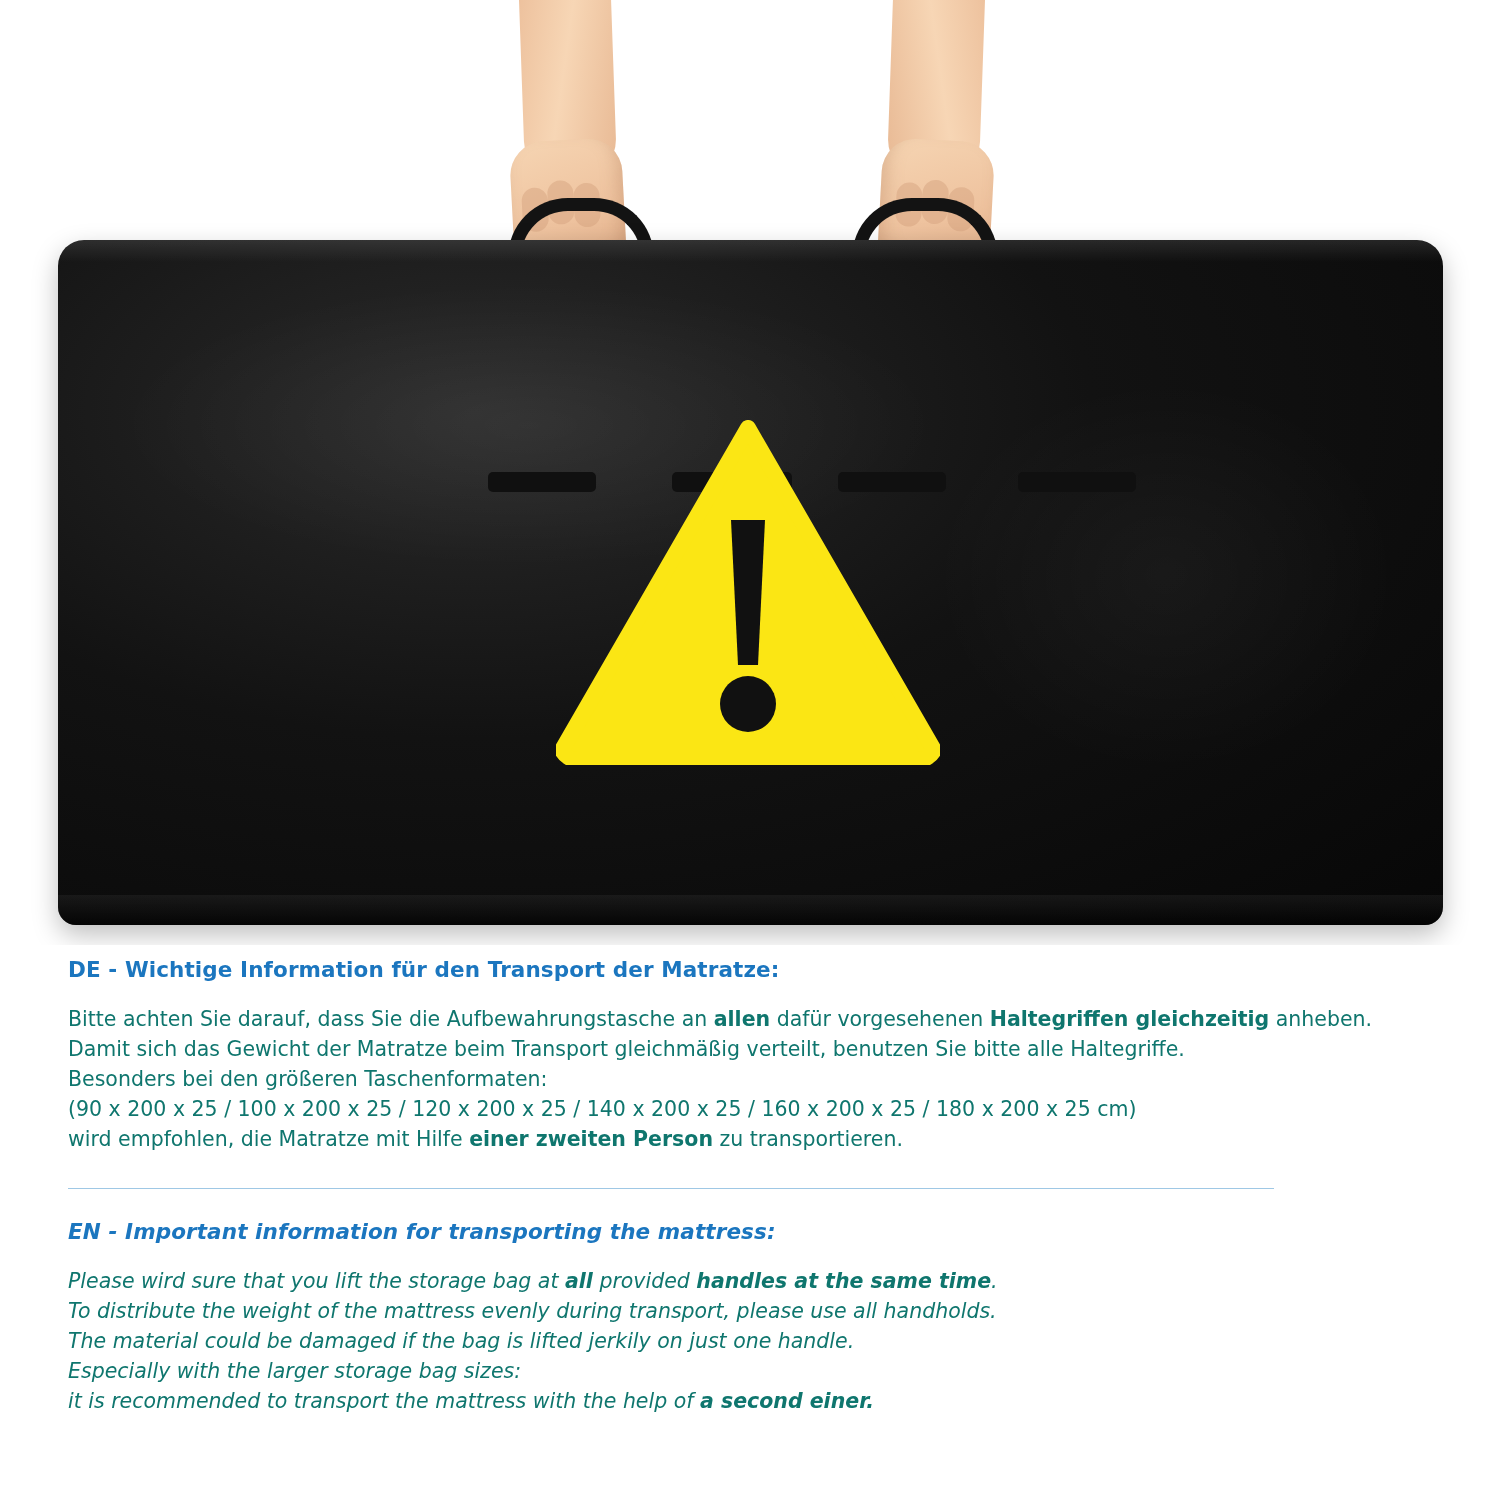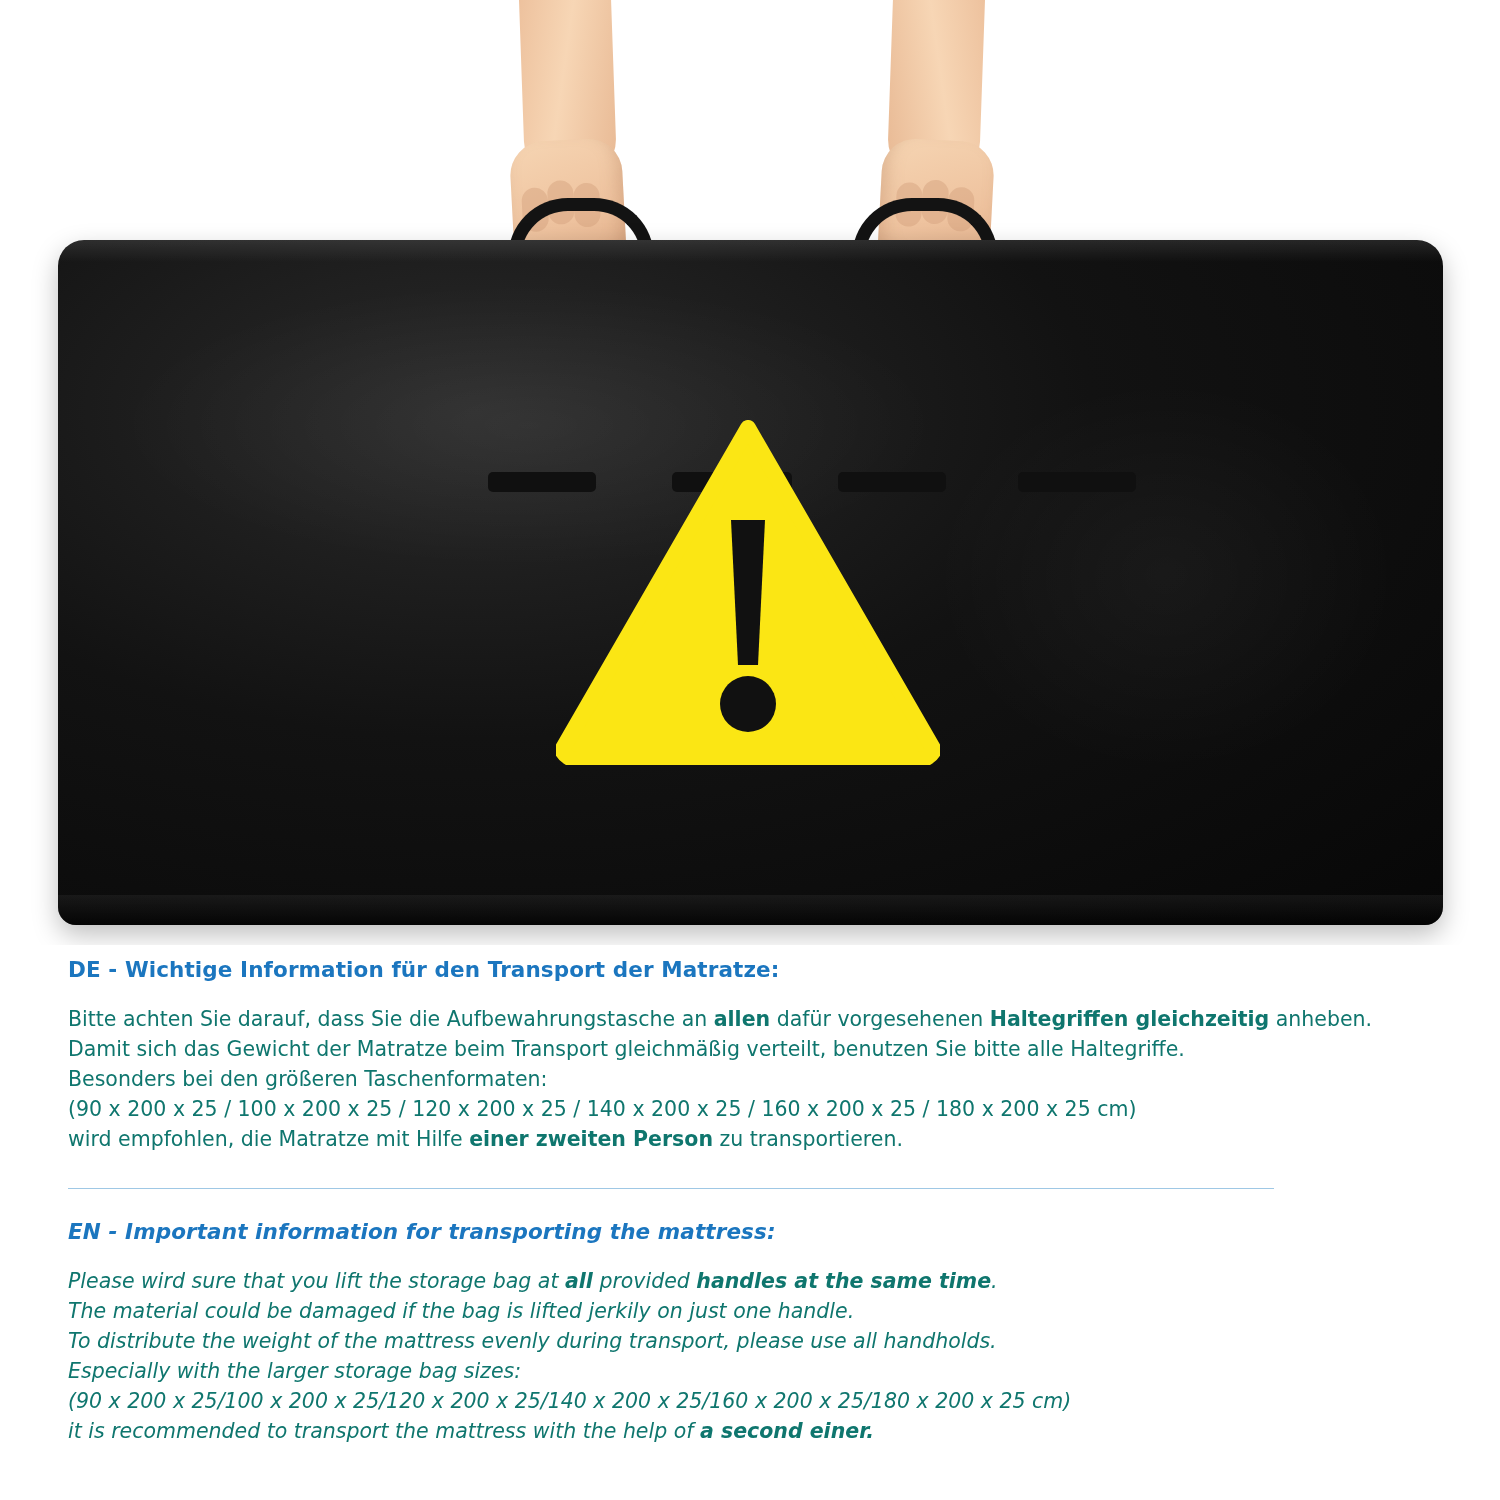--- a/index.html
+++ b/index.html
@@ -240,21 +240,20 @@
         <div class="para-line"><span>wird empfohlen, die Matratze mit Hilfe </span><b>einer zweiten Person</b><span> zu transportieren.</span></div>
       </div>
   </div>
 
   <div class="divider"></div>
 
   <div class="en-block">
     <div class="block-heading">EN - Important information for transporting the mattress:</div>
     <div>
         <div class="para-line"><span>Please wird sure that you lift the storage bag at </span><b>all</b><span> provided </span><b>handles at the same time</b><span>.</span></div>
+        <div class="para-line"><span>To distribute the weight of the mattress evenly during transport, please use all handholds.</span></div>
         <div class="para-line"><span>The material could be damaged if the bag is lifted jerkily on just one handle.</span></div>
-        <div class="para-line"><span>To distribute the weight of the mattress evenly during transport, please use all handholds.</span></div>
         <div class="para-line"><span>Especially with the larger storage bag sizes:</span></div>
-        <div class="para-line"><span>(90 x 200 x 25/100 x 200 x 25/120 x 200 x 25/140 x 200 x 25/160 x 200 x 25/180 x 200 x 25 cm)</span></div>
         <div class="para-line"><span>it is recommended to transport the mattress with the help of </span><b>a second einer.</b></div>
       </div>
   </div>
 
 </div>
 
 </body></html>

